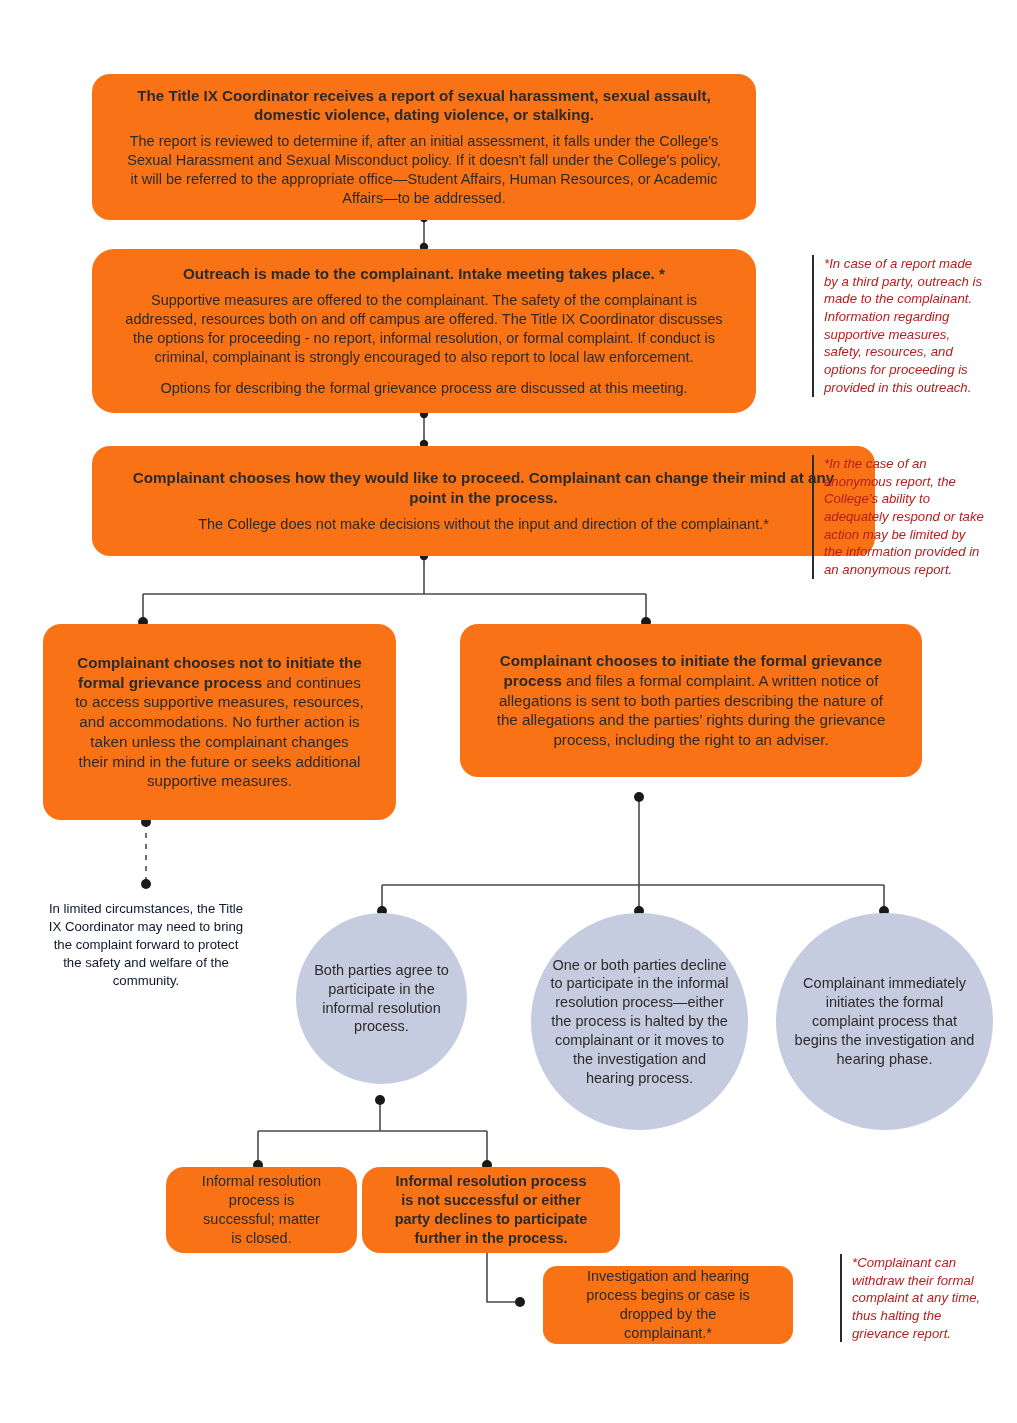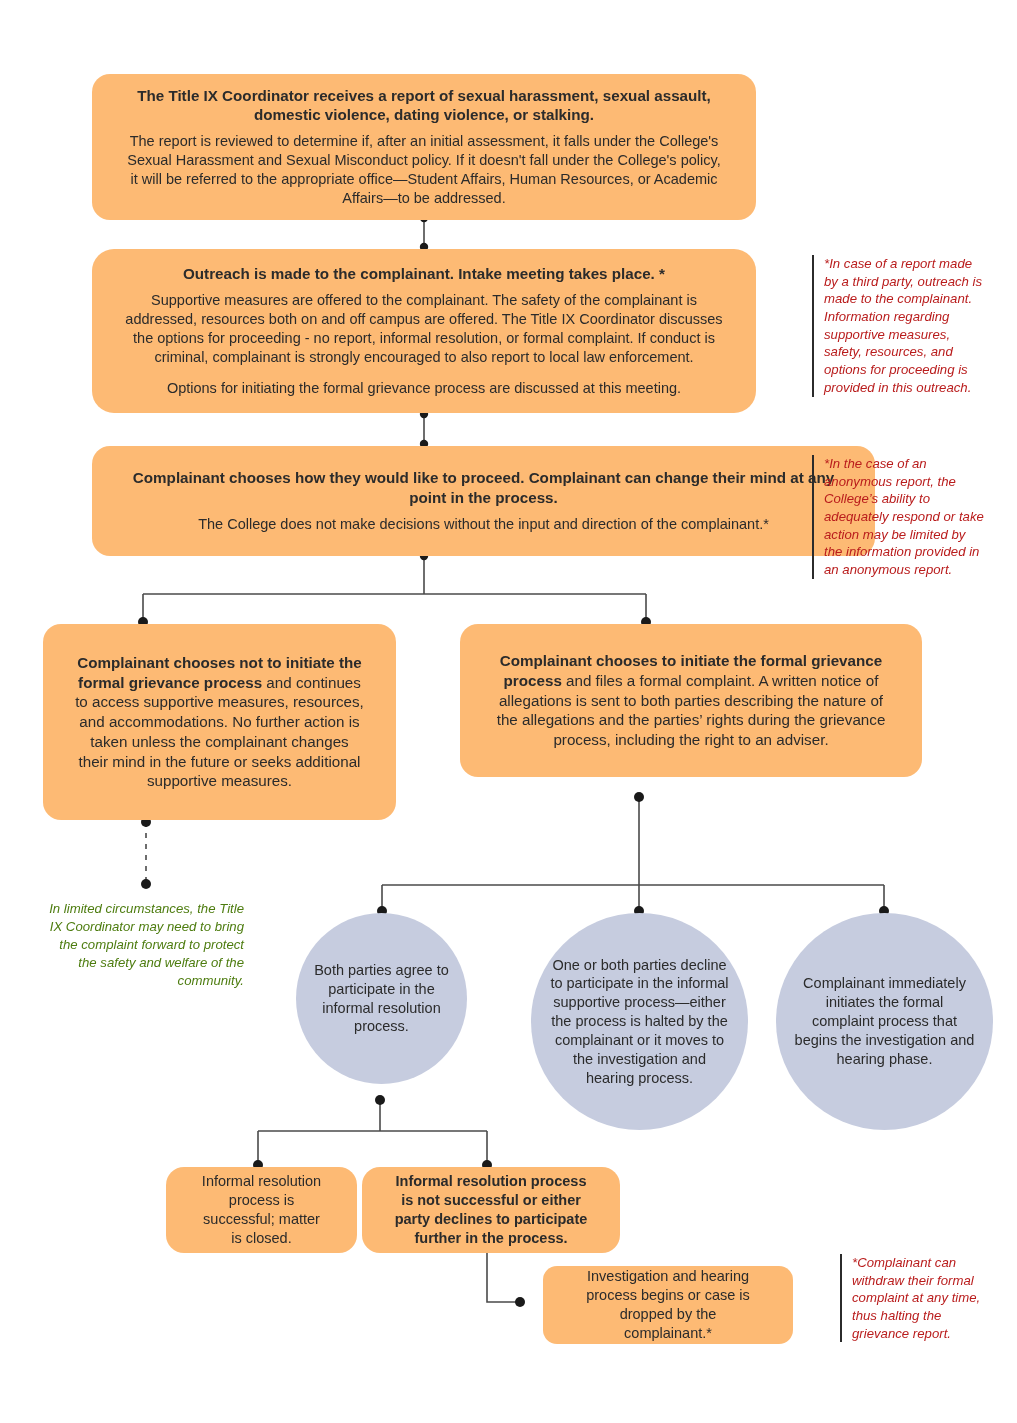--- a/index.html
+++ b/index.html
@@ -14,21 +14,21 @@
     color: #2b2b2b;
     overflow: hidden;
   }
   #canvas { position: absolute; inset: 0; }
 
   
   #wires { position: absolute; left: 0; top: 0; width: 1017px; height: 1423px; }
 
   .node {
     position: absolute;
-    background: #fdba74;
+    background: #f97316;
     border-radius: 18px;
     display: flex;
     flex-direction: column;
     align-items: center;
     justify-content: center;
     text-align: center;
     padding: 12px 31px;
   }
   .node.circle {
     background: #c6ccdf;
@@ -53,25 +53,24 @@
     position: absolute;
     border-left: 2.5px solid #2b2b2b;
     padding-left: 10px;
     font-style: italic;
     font-size: 13.2px;
     line-height: 1.34;
     color: #b91c1c;
   }
   .note-plain {
     position: absolute;
-    font-style: italic;
     font-size: 13.2px;
     line-height: 1.36;
-    text-align: right;
-    color: #4d7c0f;
+    text-align: center;
+    color: #0f172a;
   }
   .lead { line-height: 1.3; }
 </style>
 </head>
 <body>
 
 <div id="canvas">
 
   <svg id="wires" viewBox="0 0 1017 1423" width="1017" height="1423" aria-hidden="true">
     <g stroke="#4a4a4a" stroke-width="1.6" fill="none">
@@ -122,42 +121,42 @@
   </svg>
 
   <div class="node f14" style="left:92px; top:74px; width:664px; height:146px;">
     <div class="hd f15">The Title IX Coordinator receives a report of sexual harassment, sexual assault, domestic violence, dating violence, or stalking.</div>
     <div class="bd">The report is reviewed to determine if, after an initial assessment, it falls under the College's Sexual Harassment and Sexual Misconduct policy. If it doesn't fall under the College's policy, it will be referred to the appropriate office—Student Affairs, Human Resources, or Academic Affairs—to be addressed.</div>
   </div>
 
   <div class="node f14" style="left:92px; top:249px; width:664px; height:164px;border-radius:22px;">
     <div class="hd f15">Outreach is made to the complainant. Intake meeting takes place. *</div>
     <div class="bd">Supportive measures are offered to the complainant. The safety of the complainant is addressed, resources both on and off campus are offered. The Title IX Coordinator discusses the options for proceeding - no report, informal resolution, or formal complaint. If conduct is criminal, complainant is strongly encouraged to also report to local law enforcement.</div>
-    <div class="bd">Options for initiating the formal grievance process are discussed at this meeting.</div>
+    <div class="bd">Options for describing the formal grievance process are discussed at this meeting.</div>
   </div>
 
   <div class="node f14" style="left:92px; top:446px; width:783px; height:110px;">
     <div class="hd f15">Complainant chooses how they would like to proceed. Complainant can change their mind at any point in the process.</div>
     <div class="bd">The College does not make decisions without the input and direction of the complainant.*</div>
   </div>
 
   <div class="node f15" style="left:43px; top:624px; width:353px; height:196px;">
     <div class="lead"><b>Complainant chooses not to initiate the formal grievance process</b><span> and continues to access supportive measures, resources, and accommodations. No further action is taken unless the complainant changes their mind in the future or seeks additional supportive measures.</span></div>
   </div>
 
   <div class="node f15" style="left:460px; top:624px; width:462px; height:153px;">
     <div class="lead"><b>Complainant chooses to initiate the formal grievance process</b><span> and files a formal complaint. A written notice of allegations is sent to both parties describing the nature of the allegations and the parties’ rights during the grievance process, including the right to an adviser.</span></div>
   </div>
 
   <div class="node circle f14" style="left:296px; top:913px; width:171px; height:171px;">
     <div class="lead">Both parties agree to participate in the informal resolution process.</div>
   </div>
 
   <div class="node circle f14" style="left:531px; top:913px; width:217px; height:217px;">
-    <div class="lead">One or both parties decline to participate in the informal supportive process—either the process is halted by the complainant or it moves to the investigation and hearing process.</div>
+    <div class="lead">One or both parties decline to participate in the informal resolution process—either the process is halted by the complainant or it moves to the investigation and hearing process.</div>
   </div>
 
   <div class="node circle f14" style="left:776px; top:913px; width:217px; height:217px;">
     <div class="lead">Complainant immediately initiates the formal complaint process that begins the investigation and hearing phase.</div>
   </div>
 
   <div class="node f14" style="left:166px; top:1167px; width:191px; height:86px;">
     <div class="lead">Informal resolution process is successful; matter is closed.</div>
   </div>
 

